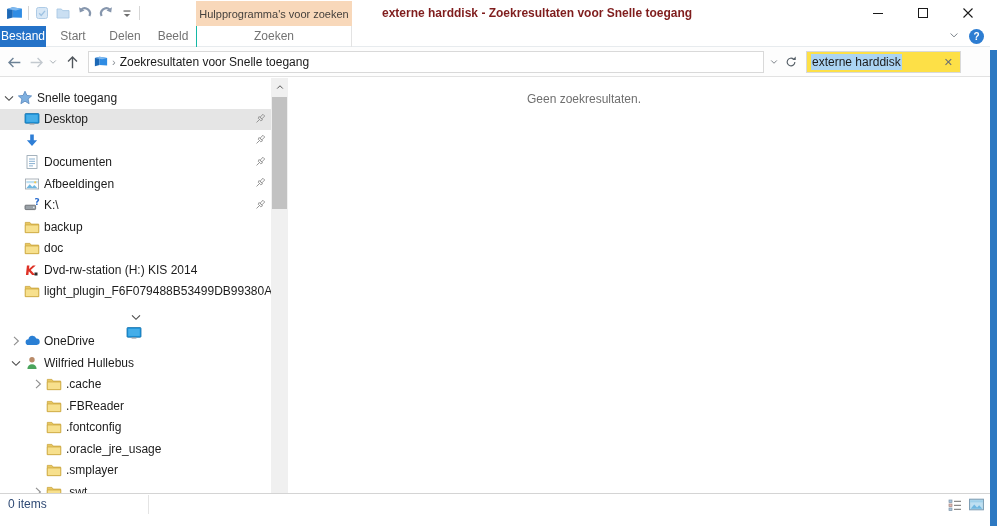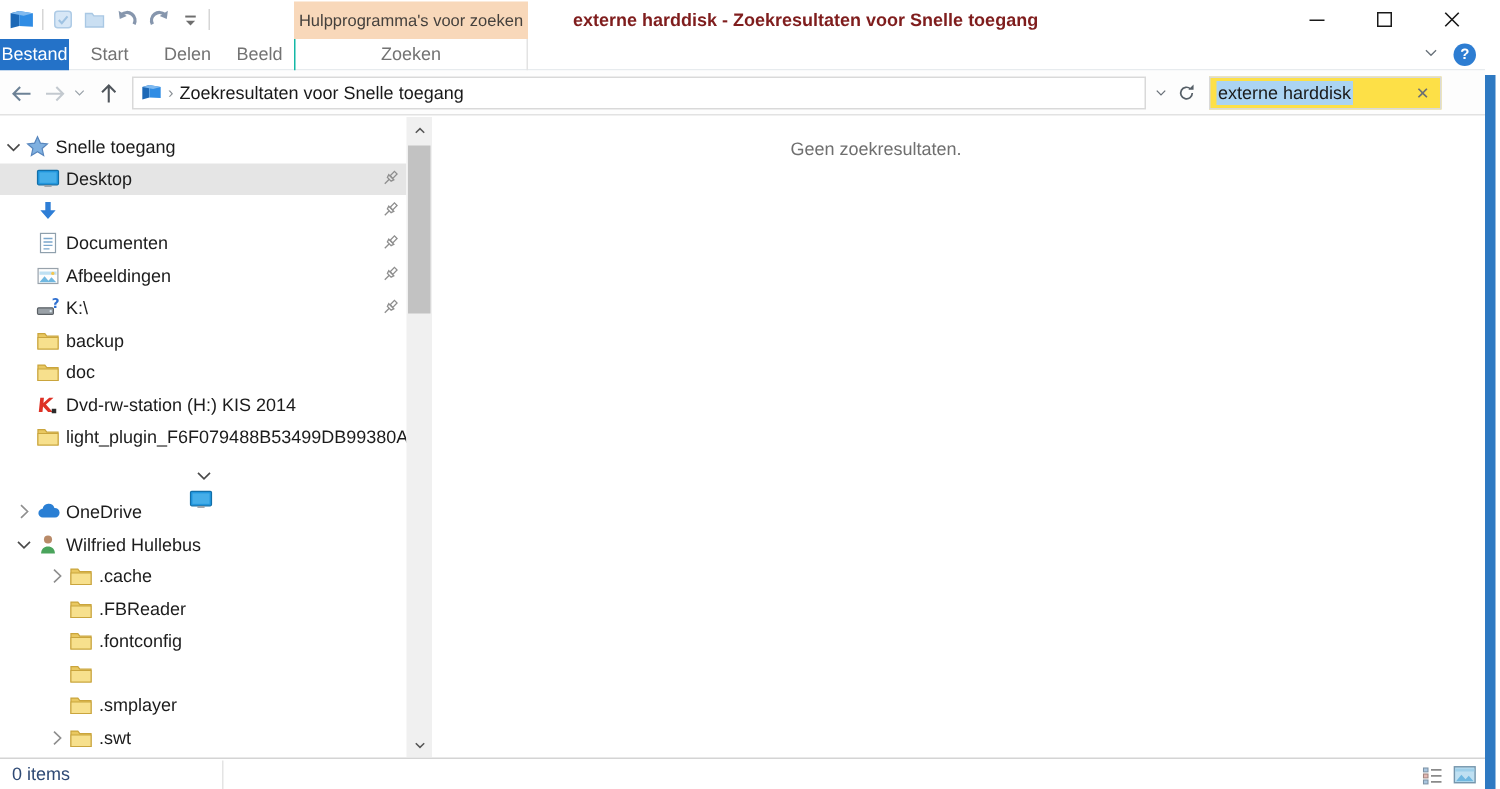--- a/index.html
+++ b/index.html
@@ -73,21 +73,21 @@
 
   .tree-scroll { position:absolute; left:271px; top:0; width:17px; height:100%; background:#f0f0f0; }
   .scroll-btn { position:absolute; left:0; width:17px; height:17px; display:flex; align-items:center; justify-content:center; }
   .scroll-up { top:0; } .scroll-down { bottom:0; }
   .scroll-thumb { position:absolute; left:1px; top:19px; width:15px; height:112px; background:#c2c2c2; }
 
   .main { position:absolute; left:288px; top:0; right:0; height:100%; }
   .empty-msg { margin-top:14px; text-align:center; color:#6f6f6f; }
 
   
-  .statusbar { position:absolute; left:0; bottom:0; width:990px; height:21px; background:#fff; border-top:1px solid #d4d4d4;margin-top:20px; }
+  .statusbar { position:absolute; left:0; bottom:0; width:990px; height:33px; background:#fff; border-top:1px solid #d4d4d4;margin-top:20px; }
   .items-count { position:absolute; left:8px; top:3px; color:#2f4a75; }
   .status-sep { position:absolute; left:148px; top:1px; width:1px; height:19px; background:#e4e4e4; }
   .view-buttons { position:absolute; right:4px; top:1px; display:flex; gap:3px; }
   .view-btn { width:19px; height:19px; display:flex; align-items:center; justify-content:center; }
 </style>
 </head>
 <body>
 
 <div class="screen">
   <div class="explorer">
@@ -451,20 +451,21 @@
 
   </div>
           <div class="tree-row lvl2">
     <span class="chev"></span>
     <span class="ticon">
               <svg width="16" height="16" viewBox="0 0 16 16">
                 <path d="M1.3 3.4h4.6l1.3 1.7h7.5v8.5H1.3z" fill="#e9c861" stroke="#caa53d" stroke-width="0.8"></path>
                 <path d="M1.3 6h13.4v7.6H1.3z" fill="#f7e08d" stroke="#caa53d" stroke-width="0.7"></path>
               </svg>
             </span>
+    <span class="tlabel">.oracle_jre_usage</span>
 
   </div>
           <div class="tree-row lvl2">
     <span class="chev"></span>
     <span class="ticon">
               <svg width="16" height="16" viewBox="0 0 16 16">
                 <path d="M1.3 3.4h4.6l1.3 1.7h7.5v8.5H1.3z" fill="#e9c861" stroke="#caa53d" stroke-width="0.8"></path>
                 <path d="M1.3 6h13.4v7.6H1.3z" fill="#f7e08d" stroke="#caa53d" stroke-width="0.7"></path>
               </svg>
             </span>

